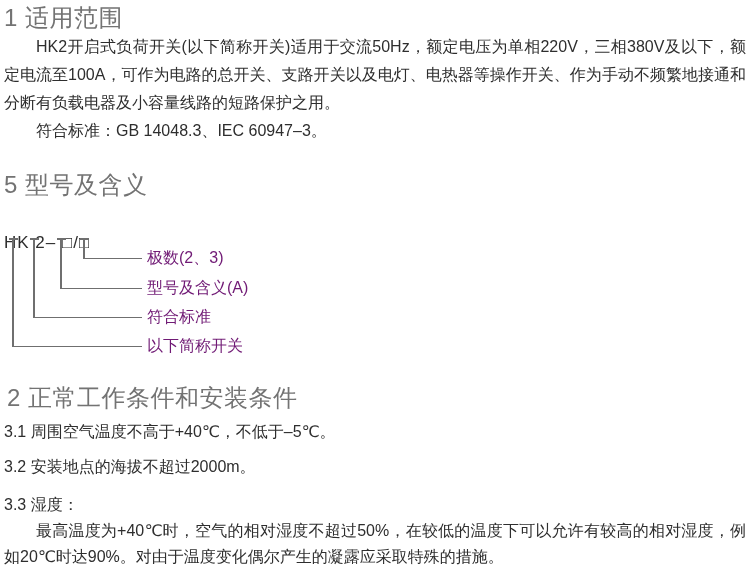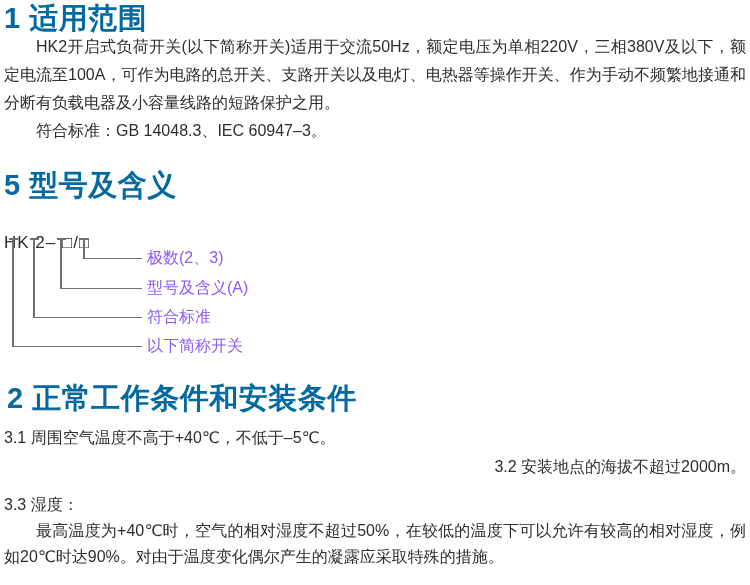--- a/index.html
+++ b/index.html
@@ -10,24 +10,24 @@
     overflow: hidden;
     box-sizing: border-box;
     padding: 0 4px;
     background: #ffffff;
     font-family: "Liberation Sans", "DejaVu Sans", sans-serif;
     color: #2e2e2e;
     font-size: 16px;
   }
   h1.sec {
     margin: 0;
-    font-size: 29px;
+    font-size: 24px;
     line-height: 30px;
-    font-weight: 700;
-    color: #0369a1;
+    font-weight: 400;
+    color: #737373;
     letter-spacing: 0.5px;
   }
   #sec1-title { padding-top: 3px; }
   #sec2-title { margin-top: 25px; }
   #sec3-title { margin-top: 19px; padding-left: 3px; }
   p { margin: 0; }
   .body-par {
     line-height: 28px;
     text-indent: 2em;
     text-align: justify;
@@ -63,30 +63,30 @@
   .v4 { left: 79.25px; height: 20px; }
   .hA { left: 79.25px; top: 38.5px;  width: 58.75px; }
   .hB { left: 56.25px; top: 68.5px;  width: 81.75px; }
   .hC { left: 29.25px; top: 97.5px;  width: 108.75px; }
   .hD { left: 8.25px;  top: 126.5px; width: 129.75px; }
   .dlabel {
     position: absolute;
     left: 143px;
     font-size: 16px;
     line-height: 20px;
-    color: #8b5cf6;
+    color: #701a75;
     white-space: nowrap;
   }
   .lA { top: 29px; }
   .lB { top: 59px; }
   .lC { top: 88px; }
   .lD { top: 117px; }
   .cond { line-height: 26px; }
-  .cond-first { margin-top: 12px; }
-  .cond-2 { margin-top: 3px; text-align: right; }
+  .cond-first { margin-top: 6px; }
+  .cond-2 { margin-top: 9px; }
   .cond-3 { margin-top: 12px; }
   .humidity {
     line-height: 26px;
     text-indent: 2em;
     text-align: justify;
   }
 </style>
 </head>
 <body>
 

